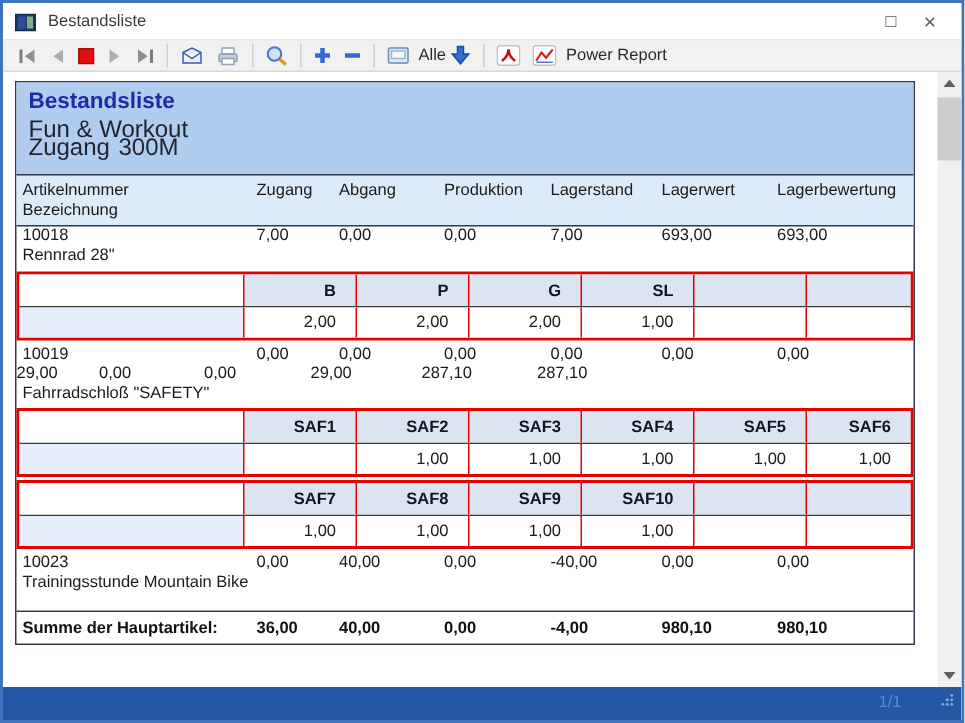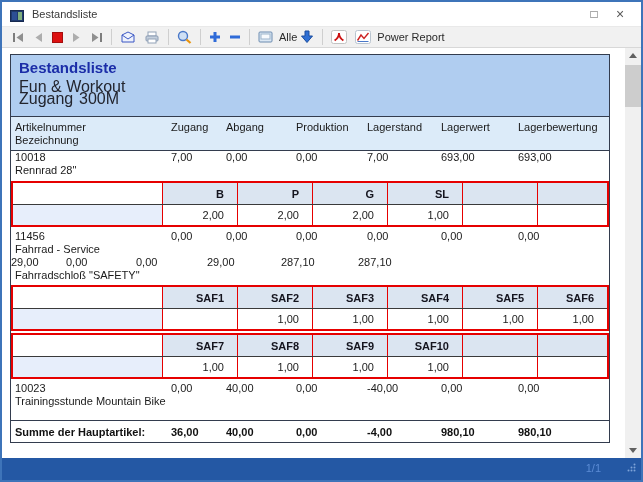--- a/index.html
+++ b/index.html
@@ -247,29 +247,28 @@
                 <div class="sub-cell s1">2,00</div>
                 <div class="sub-cell s2">2,00</div>
                 <div class="sub-cell s3">2,00</div>
                 <div class="sub-cell s4">1,00</div>
                 <div class="sub-cell s5"></div>
                 <div class="sub-cell s6"></div>
               </div>
             </div>
             <div class="article">
               <div class="cellrow">
-                <div class="c-desc">11456</div>
+                <div class="c-desc">10019</div>
                 <div class="c-num c0">0,00</div>
                 <div class="c-num c1">0,00</div>
                 <div class="c-num c2">0,00</div>
                 <div class="c-num c3">0,00</div>
                 <div class="c-num c4">0,00</div>
                 <div class="c-num c5">0,00</div>
               </div>
-              <div class="name">Fahrrad - Service</div>
             </div>
             <div class="article">
               <div class="cellrow">
                 <div class="c-num c0">29,00</div>
                 <div class="c-num c1">0,00</div>
                 <div class="c-num c2">0,00</div>
                 <div class="c-num c3">29,00</div>
                 <div class="c-num c4">287,10</div>
                 <div class="c-num c5">287,10</div>
               </div>

